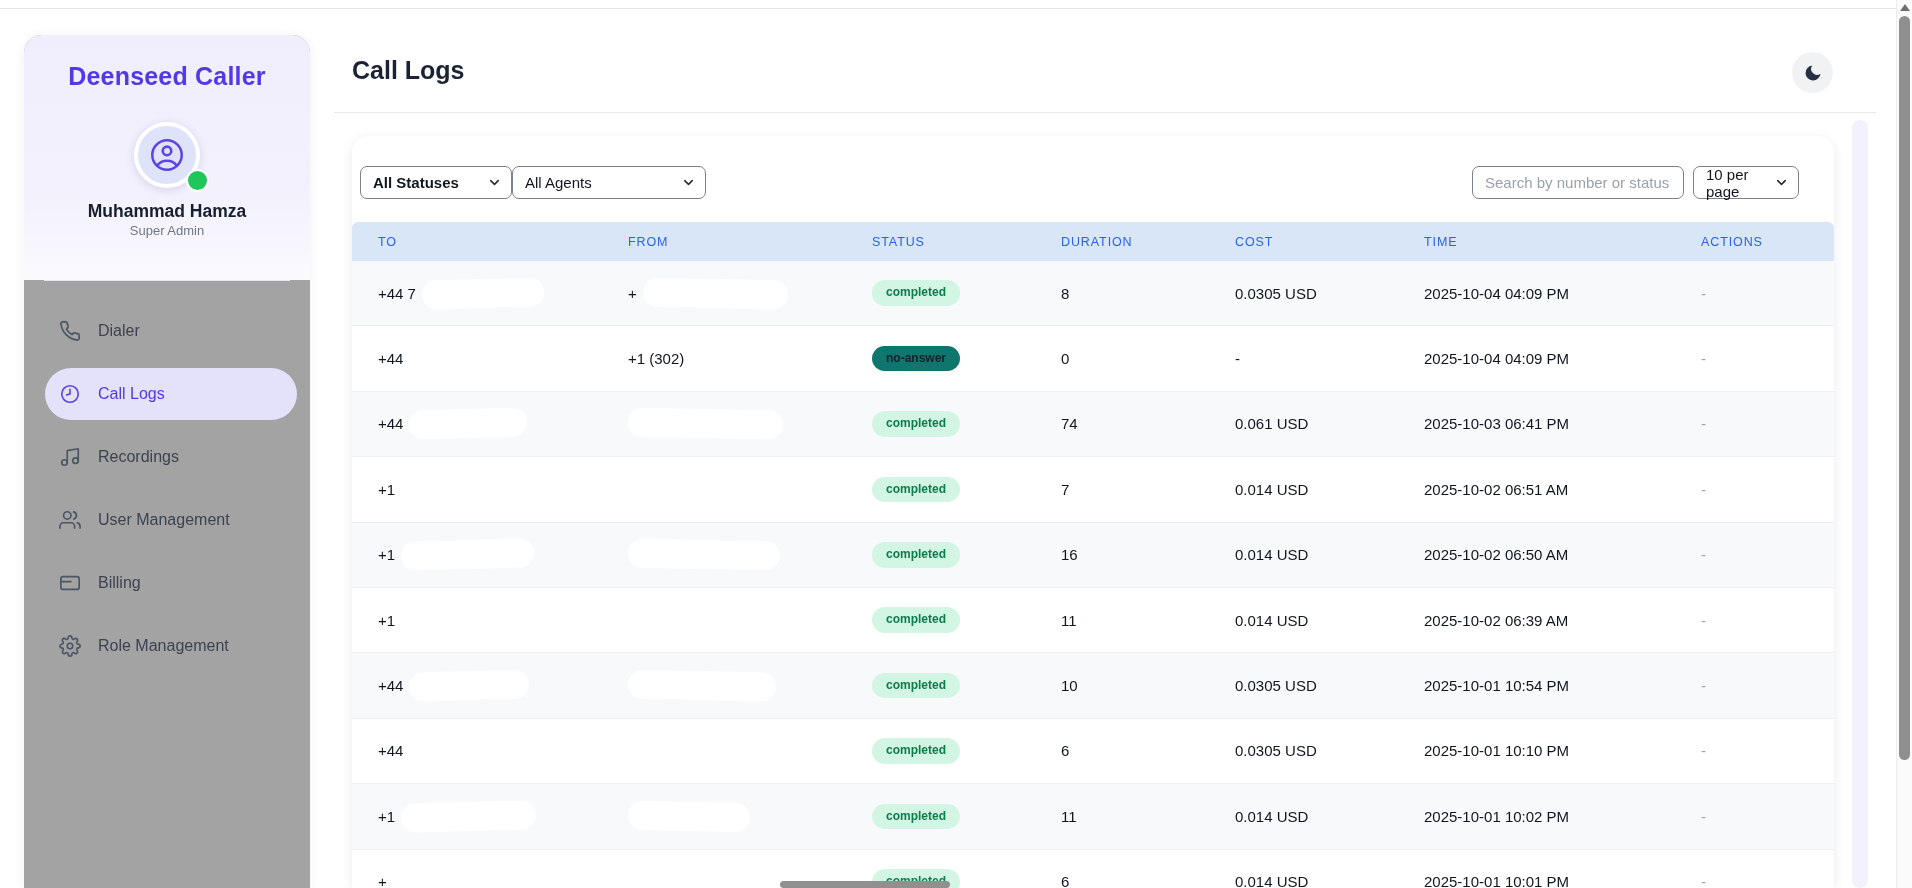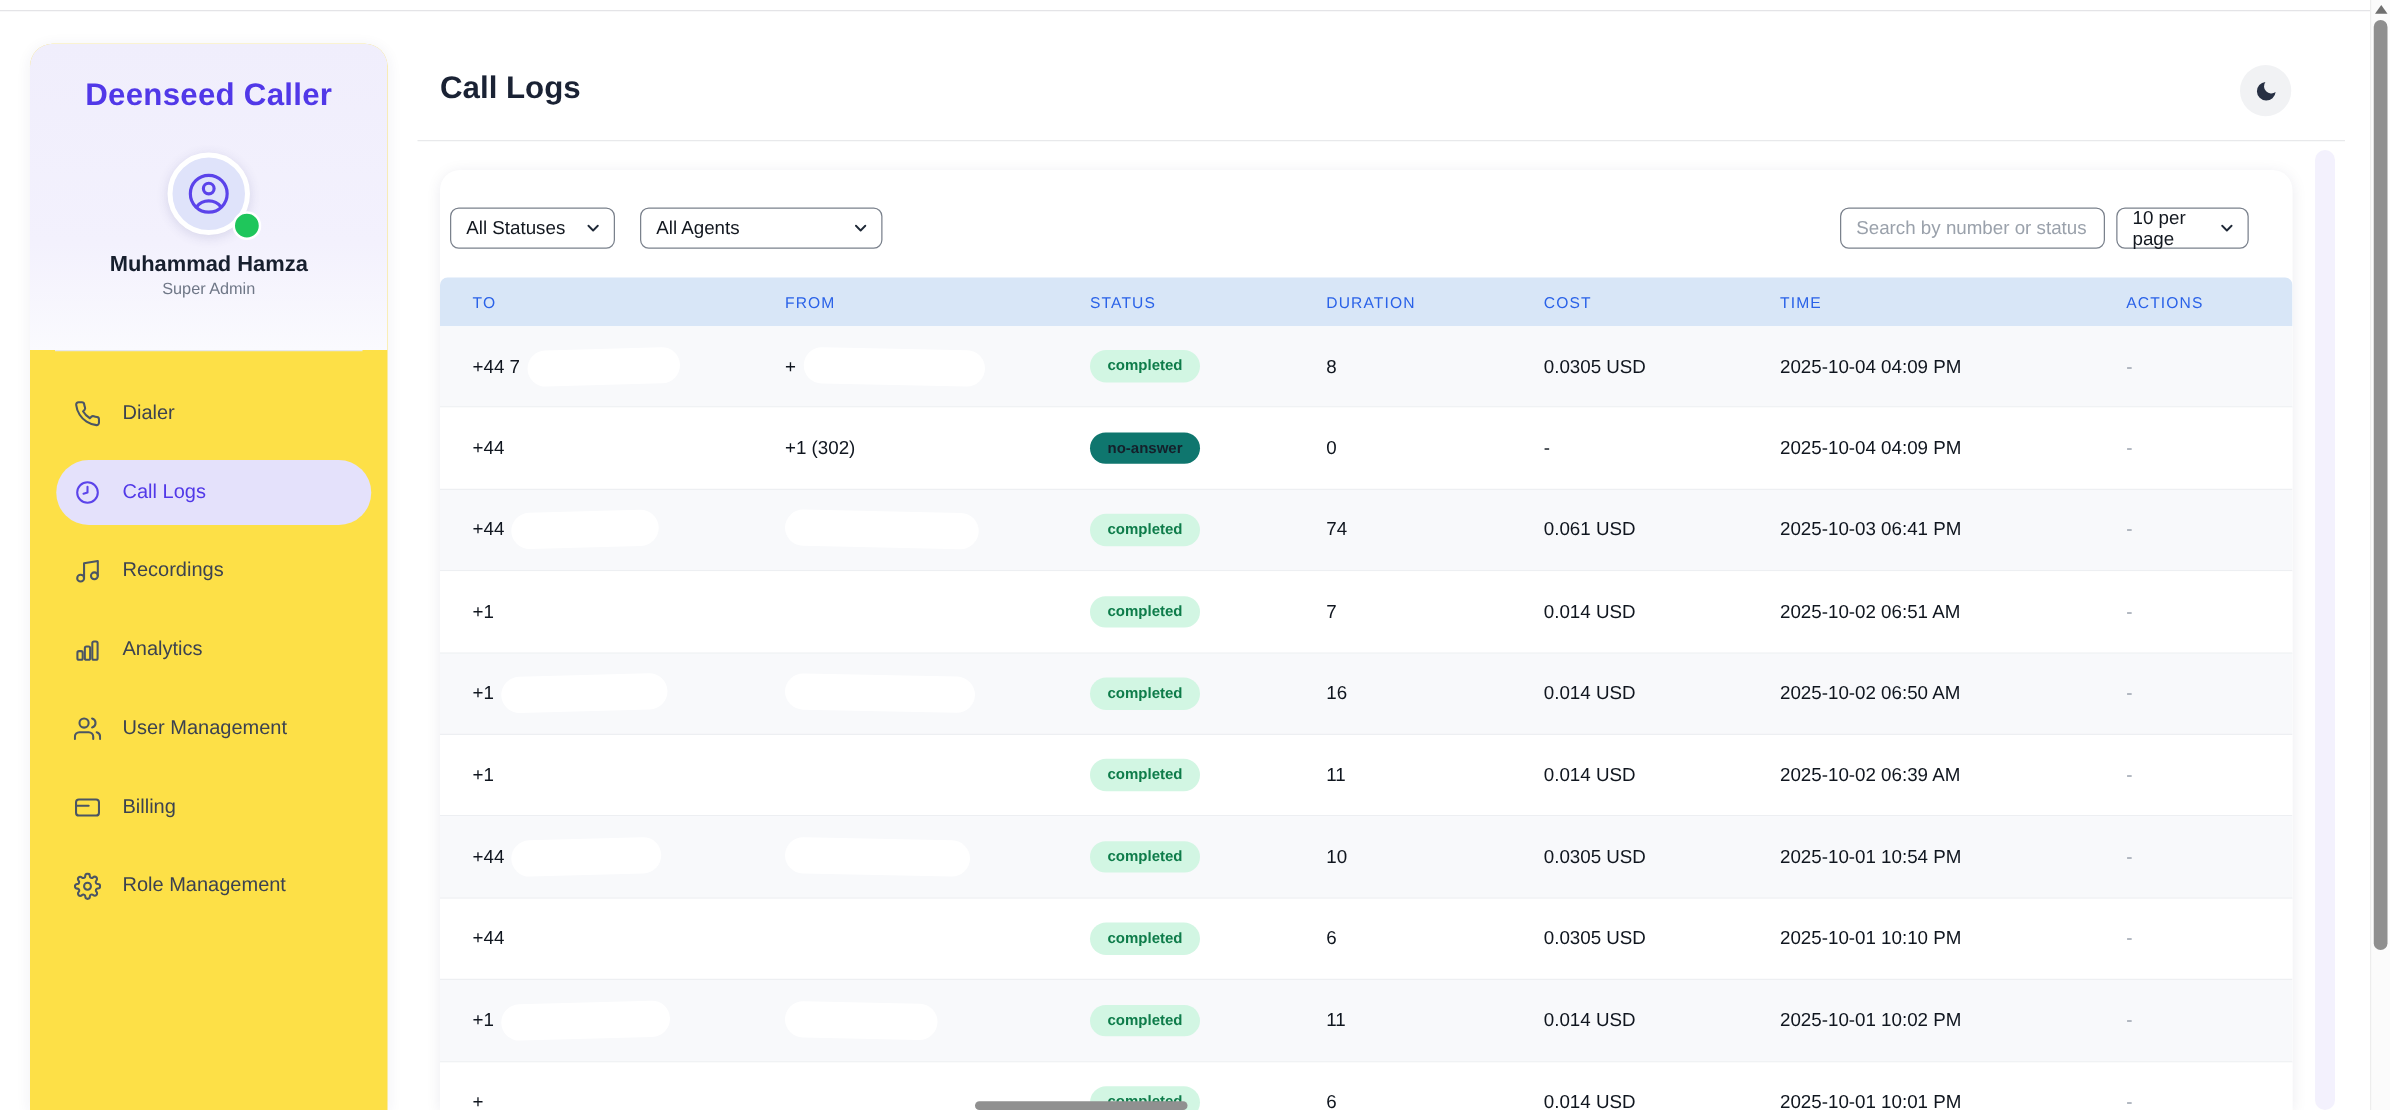--- a/index.html
+++ b/index.html
@@ -2,21 +2,21 @@
 <html><head>
 <meta charset="utf-8">
 <style>
   * { margin:0; padding:0; box-sizing:border-box; }
   html,body { width:1912px; height:888px; }
   body { font-family:"Liberation Sans","DejaVu Sans",sans-serif; background:#ffffff; overflow:hidden; }
   .page { position:relative; width:1912px; height:888px; background:#ffffff; }
   .top-hairline { position:absolute; top:8px; left:0; width:1896px; height:1px; background:#e4e4e7; }
 
   
-  .sidebar { position:absolute; left:24px; top:35px; width:286px; height:853px; background:#fde047;
+  .sidebar { position:absolute; left:24px; top:35px; width:286px; height:853px; background:#a3a3a3;
              border-radius:18px 18px 0 0; box-shadow:0 2px 12px rgba(40,40,100,.07); overflow:hidden; }
   .profile { height:245px; background:linear-gradient(180deg,#f0eefc 0%,#f3f1fd 65%,#fafafe 100%); position:relative; text-align:center; }
   .brand { padding-top:27px; font-size:25px; font-weight:700; color:#5138e8; letter-spacing:.2px; }
   .avatar-wrap { position:absolute; left:110px; top:87px; width:66px; height:66px; }
   .avatar { width:66px; height:66px; border-radius:50%; background:#dfe3fa; border:4px solid #ffffff;
             box-shadow:0 2px 9px rgba(60,60,130,.16); display:flex; align-items:center; justify-content:center; color:#5b43ea; }
   .avatar svg { width:38px; height:38px; }
   .status-dot { position:absolute; right:-9px; bottom:-4px; width:23px; height:23px; border-radius:50%; background:#1fc65b; border:2px solid #ffffff; }
   .user-name { position:absolute; left:0; right:0; top:166px; font-size:17.5px; font-weight:700; color:#171f2e; }
   .user-role { position:absolute; left:0; right:0; top:188px; font-size:13px; color:#6f7787; }
@@ -36,21 +36,21 @@
   .theme-toggle svg { width:20px; height:20px; }
   .header-line { position:absolute; left:334px; top:112px; width:1542px; height:1px; background:#e8e9eb; }
 
   
   .card { position:absolute; left:352px; top:136px; width:1482px; height:752px; background:#ffffff;
           border-radius:16px 16px 0 0; box-shadow:0 2px 12px rgba(30,30,80,.08); overflow:hidden; }
   .select { position:absolute; top:30px; height:33px; border:1px solid #7a818c; border-radius:7px; background:#fff;
             display:flex; align-items:center; justify-content:space-between; padding:0 9px 0 12px; font-size:15px; color:#12171f; cursor:pointer; }
   .select .chev { display:flex; color:#1f2937; }
   .select .chev svg { width:15px; height:15px; }
-  #status-select { left:8px; width:132px; }
+  #status-select { left:8px; width:152px;font-weight:bold; }
   #agent-select { left:160px; width:194px; }
   #page-size-select { left:1341px; width:106px; }
   .search-input { position:absolute; top:30px; left:1120px; width:212px; height:33px; border:1px solid #7a818c; border-radius:7px;
                   padding:0 12px; font-size:15px; color:#111827; font-family:inherit; outline:none; background:#fff; }
   .search-input::placeholder { color:#9aa1ab; }
 
   .thead { position:absolute; top:86px; left:0; width:1482px; height:39px; background:#d8e6f7; border-radius:6px 6px 0 0;
            display:grid; grid-template-columns:250px 244px 189px 174px 189px 277px 159px; align-items:center; }
   .th { padding-left:26px; font-size:12.5px; font-weight:400; color:#2a62e8; letter-spacing:.9px; }
   .tbody { position:absolute; top:125px; left:0; width:1482px; }
@@ -115,30 +115,20 @@
         </div>
         <div class="nav-item">
           <span class="nav-icon">
             <svg fill="none" stroke="currentColor" stroke-width="1.8" stroke-linecap="round" stroke-linejoin="round" viewBox="0 0 24 24">
               <path d="M9 18V5l12-2v13"></path>
               <circle cx="6" cy="18" r="3"></circle>
               <circle cx="18" cy="16" r="3"></circle>
             </svg>
           </span>
           <span>Recordings</span>
-        </div>
-        <div class="nav-item">
-          <span class="nav-icon">
-            <svg fill="none" stroke="currentColor" stroke-width="1.8" stroke-linecap="round" stroke-linejoin="round" viewBox="0 0 24 24">
-              <rect x="3.2" y="13" width="4.6" height="7.5" rx="1.4"></rect>
-              <rect x="9.7" y="9" width="4.6" height="11.5" rx="1.4"></rect>
-              <rect x="16.2" y="4.5" width="4.6" height="16" rx="1.4"></rect>
-            </svg>
-          </span>
-          <span>Analytics</span>
         </div>
         <div class="nav-item">
           <span class="nav-icon">
             <svg fill="none" stroke="currentColor" stroke-width="1.8" stroke-linecap="round" stroke-linejoin="round" viewBox="0 0 24 24">
               <path d="M17 21v-2a4 4 0 0 0-4-4H5a4 4 0 0 0-4 4v2"></path>
               <circle cx="9" cy="7" r="4"></circle>
               <path d="M23 21v-2a4 4 0 0 0-3-3.87"></path>
               <path d="M16 3.13a4 4 0 0 1 0 7.75"></path>
             </svg>
           </span>

